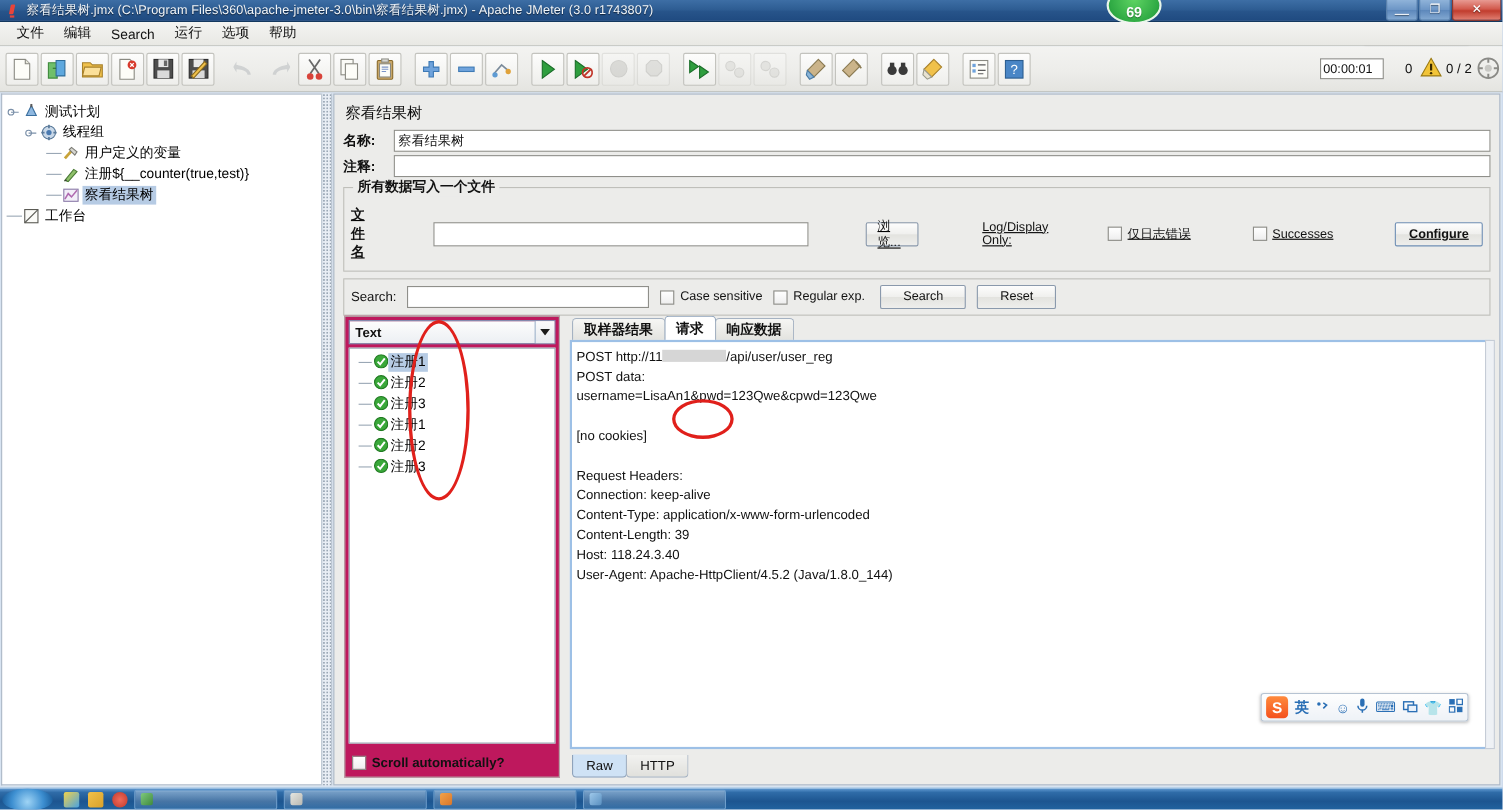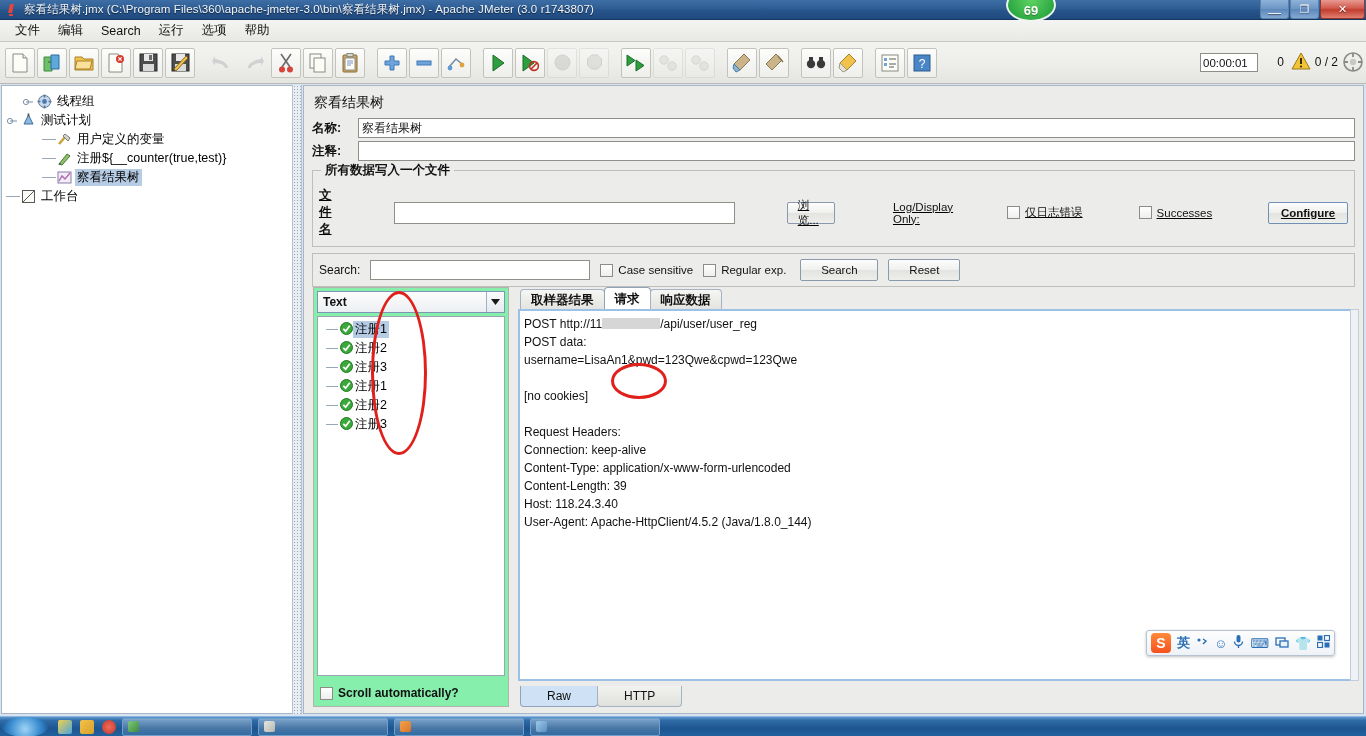--- a/index.html
+++ b/index.html
@@ -162,21 +162,21 @@
   .searchbar {
     margin:6px 8px 0 8px; border:1px solid #bfbfba; background:#ececea;
     display:flex; align-items:center; padding:5px 6px; gap:10px;
   }
   .searchbar .slbl { font-size:12px; color:#111; }
   .searchinput { width:220px; height:20px; border:1px solid #8f8f8a; background:#fff;}
 
   .resultsplit { position:absolute; left:9px; top:201px; width:1042px; height:420px; }
   .tree-pane {
     position:absolute; left:0; top:0; width:196px; height:420px;
-    background:#86efac; border:1px solid #b3b3ae;
+    background:#be185d; border:1px solid #b3b3ae;
   }
   .combo {
     margin:3px 3px 0 3px; height:22px; border:1px solid #7e95b5;
     background:linear-gradient(to bottom,#fdfdfd,#eceff3);
     display:flex; align-items:center; position:relative;
   }
   .combo .cv { font-size:12px; font-weight:bold; color:#111; padding-left:5px;}
   .combo .arrowbox {
     position:absolute; right:0; top:0; width:18px; height:20px;
     border-left:1px solid #9db2ca; display:flex; align-items:center; justify-content:center;
@@ -211,21 +211,21 @@
   .reqtext {
     position:absolute; left:4px; top:4px; right:10px; bottom:4px;
     font-size:12px; color:#111; line-height:18px; white-space:pre-wrap;
     font-family:"Liberation Sans","DejaVu Sans",sans-serif;
   }
   .redact {
     display:inline-block; width:58px; height:11px; background:#d6d6d6; vertical-align:-1px;
   }
   .bottom-tabs { position:absolute; left:2px; bottom:0; display:flex; align-items:flex-start;}
   .btab {
-    height:21px; padding:0 26px; font-size:12px; color:#111;
+    height:21px; padding:0 12px; font-size:12px; color:#111;
     border:1px solid #a5b2c2; border-top:none; border-radius:0 0 4px 4px;
     background:linear-gradient(to bottom,#f2f2f0,#e0e0dc);
     display:flex; align-items:center; margin-right:-1px;
   }
   .btab.active { background:#cfe2f5; border-color:#8fa3bb; }
 
   .detail-scroll {
     position:absolute; right:-4px; top:22px; width:9px; bottom:26px;
     background:#eef1f5; border:1px solid #c5ccd6;
   }
@@ -511,50 +511,50 @@
           <circle cx="11" cy="11" r="3.2" fill="#c8c8c4"></circle>
           <path d="M11 2v4M11 16v4M2 11h4M16 11h4" stroke="#8a8a86" stroke-width="1.8"></path>
         </svg>
     </div>
   </div>
 
   <div class="content">
 
     <div class="left-tree">
       <div style="height:6px"></div>
+
+      <div class="treerow">
+        <span class="tr-ind" style="width:4px"></span>
+        <svg width="14" height="14" viewBox="0 0 14 14">
+            <circle cx="4" cy="7" r="2.6" fill="none" stroke="#7a8fa8"></circle>
+            <path d="M4 7h7" stroke="#7a8fa8"></path>
+          </svg>
+        <span class="node-icon">
+          <svg width="15" height="15" viewBox="0 0 15 15">
+              <path d="M7.5 2 L12 11 H3z" fill="#8fb8e0" stroke="#3a6f9e"></path>
+              <rect x="6.6" y="0.5" width="1.8" height="3" fill="#5a5a5a"></rect>
+            </svg>
+        </span>
+        <span class="lbl">测试计划</span>
+      </div>
 
       <div class="treerow">
         <span class="tr-ind" style="width:20px"></span>
         <svg width="14" height="14" viewBox="0 0 14 14">
             <circle cx="4" cy="7" r="2.6" fill="none" stroke="#7a8fa8"></circle>
             <path d="M4 7h7" stroke="#7a8fa8"></path>
           </svg>
         <span class="node-icon">
           <svg width="15" height="15" viewBox="0 0 15 15">
               <circle cx="7.5" cy="7.5" r="6" fill="#c9d8e8" stroke="#5a7a9a"></circle>
               <circle cx="7.5" cy="7.5" r="2.4" fill="#4a7ab0"></circle>
               <path d="M7.5 0.5v3M7.5 11.5v3M0.5 7.5h3M11.5 7.5h3" stroke="#5a7a9a" stroke-width="1.6"></path>
             </svg>
         </span>
         <span class="lbl">线程组</span>
-      </div>
-
-      <div class="treerow">
-        <span class="tr-ind" style="width:4px"></span>
-        <svg width="14" height="14" viewBox="0 0 14 14">
-            <circle cx="4" cy="7" r="2.6" fill="none" stroke="#7a8fa8"></circle>
-            <path d="M4 7h7" stroke="#7a8fa8"></path>
-          </svg>
-        <span class="node-icon">
-          <svg width="15" height="15" viewBox="0 0 15 15">
-              <path d="M7.5 2 L12 11 H3z" fill="#8fb8e0" stroke="#3a6f9e"></path>
-              <rect x="6.6" y="0.5" width="1.8" height="3" fill="#5a5a5a"></rect>
-            </svg>
-        </span>
-        <span class="lbl">测试计划</span>
       </div>
 
       <div class="treerow">
         <span class="tr-ind" style="width:40px"></span>
         <span style="width:14px;border-top:1px solid #9aa7b5;height:1px;"></span>
         <span class="node-icon">
           <svg width="15" height="15" viewBox="0 0 15 15">
               <path d="M2 12 L9 4" stroke="#c8a33a" stroke-width="2.6"></path>
               <path d="M8 2 L13 6 L11 9 L6 4z" fill="#d6d6d0" stroke="#7a7a74"></path>
             </svg>

